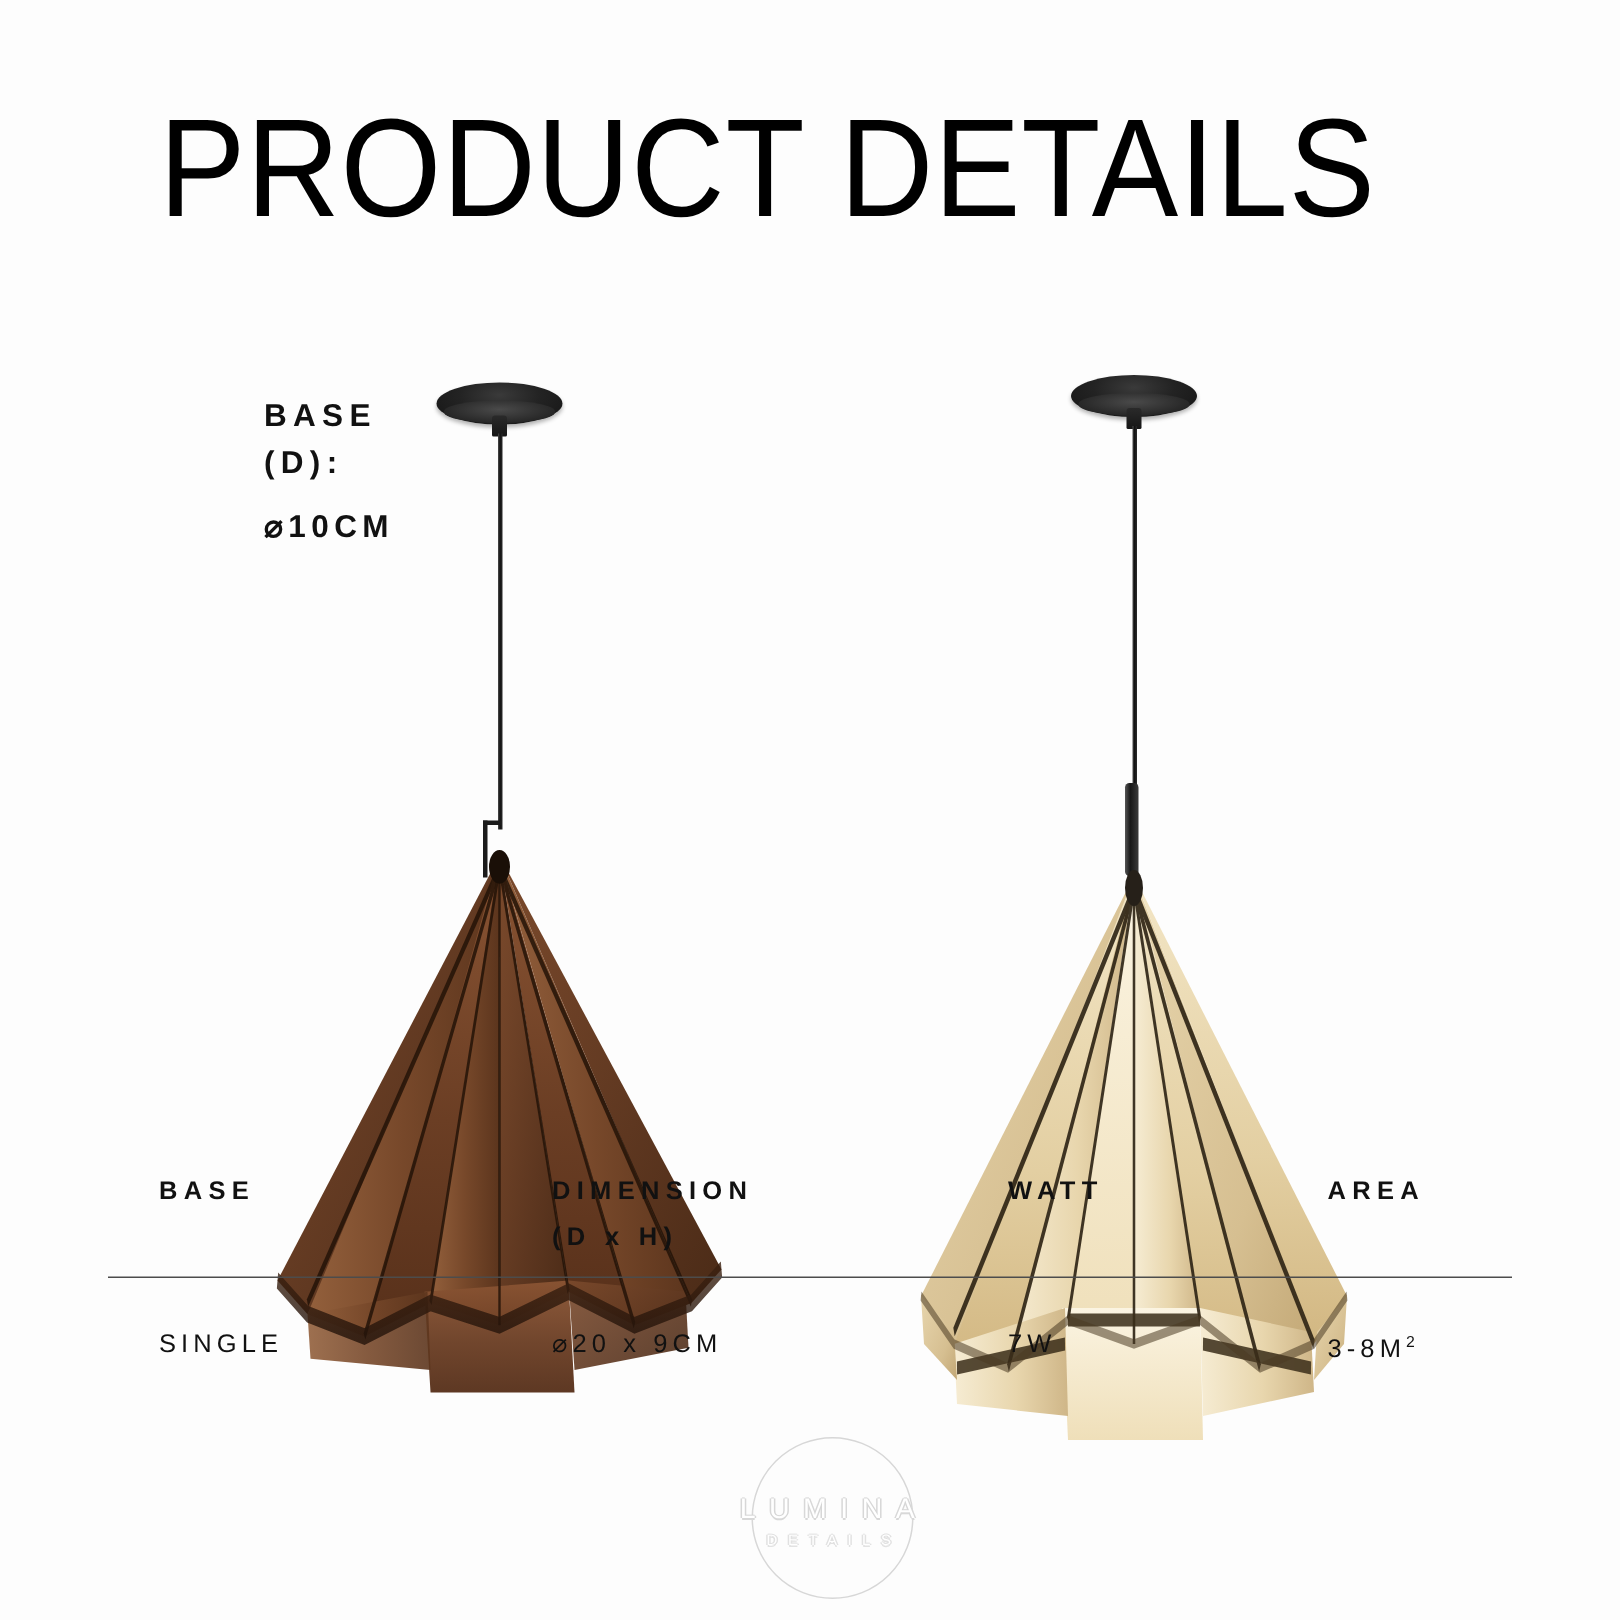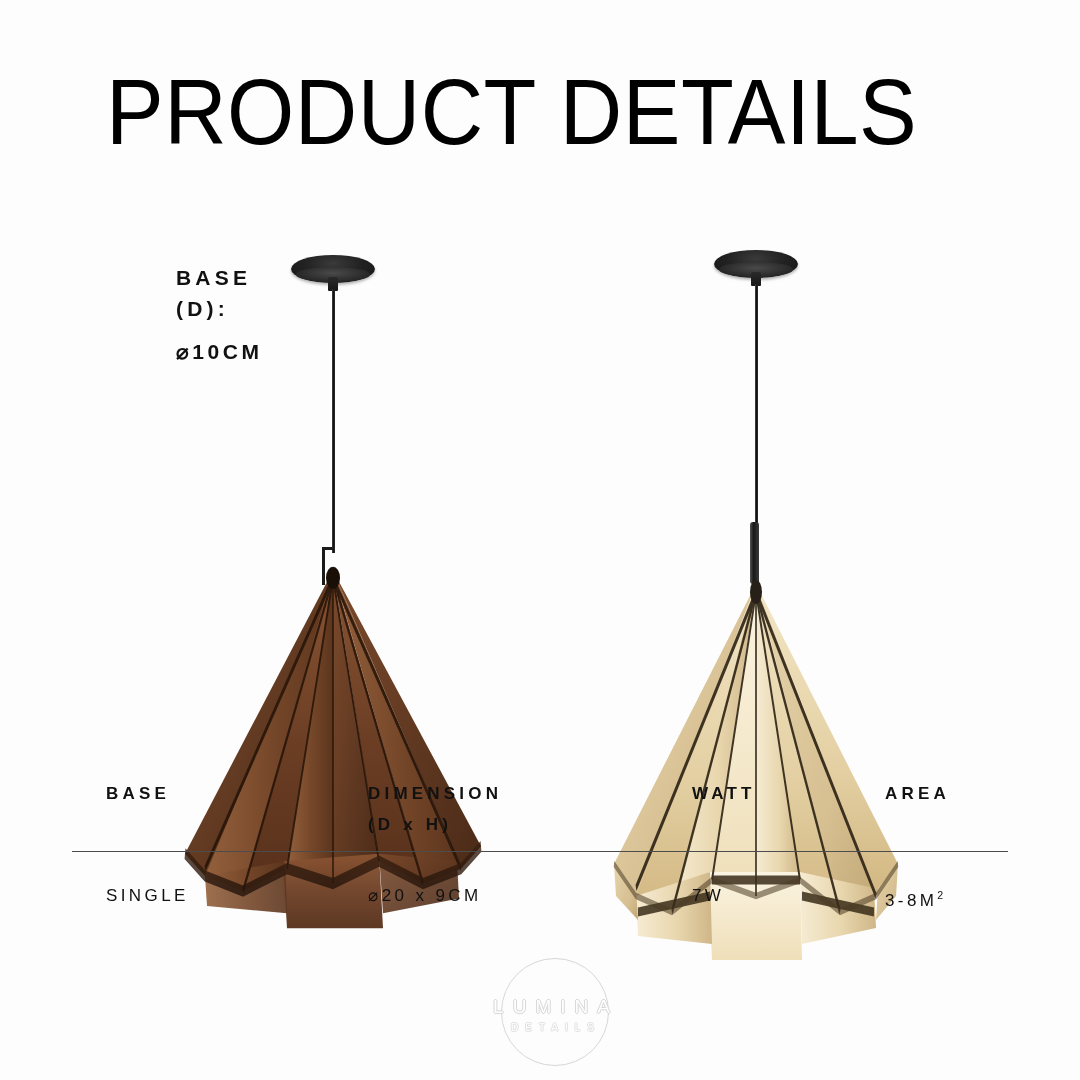--- a/index.html
+++ b/index.html
@@ -121,21 +121,21 @@
     font-size: 17px;
     color: #111111;
     white-space: nowrap;
     line-height: 31px;
   }
   .head-cell { font-weight: bold; letter-spacing: 4.2px; }
   .body-cell { font-weight: 400; letter-spacing: 3.4px; }
   .cell .sub { display: block; }
   .col-type { left: 34px; }
   .col-dim  { left: 296px; }
-  .col-watt { left: 620px; }
+  .col-watt { left: 600px; }
   .col-area { left: 813px; }
   #table-divider {
     position: absolute;
     left: 72px;
     top: 851px;
     width: 936px;
     height: 0;
     border-top: 1.6px solid #4c4c4c;
   }
   #table-body { position: absolute; left: 72px; top: 880px; width: 936px; }

